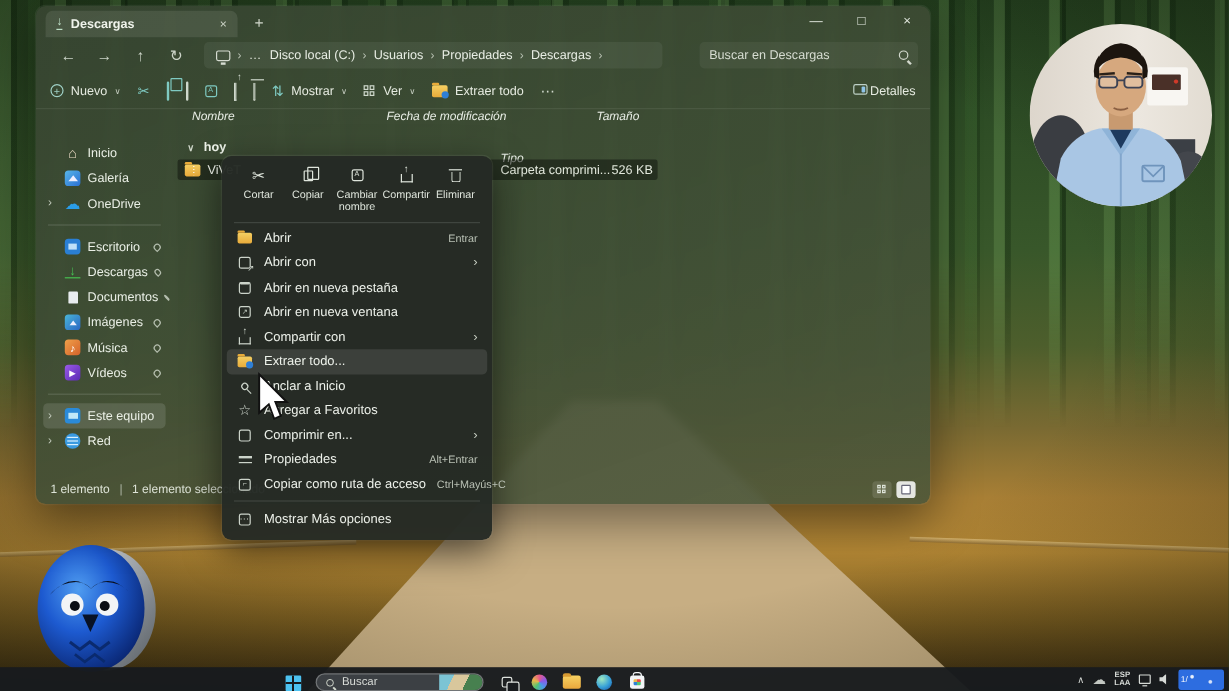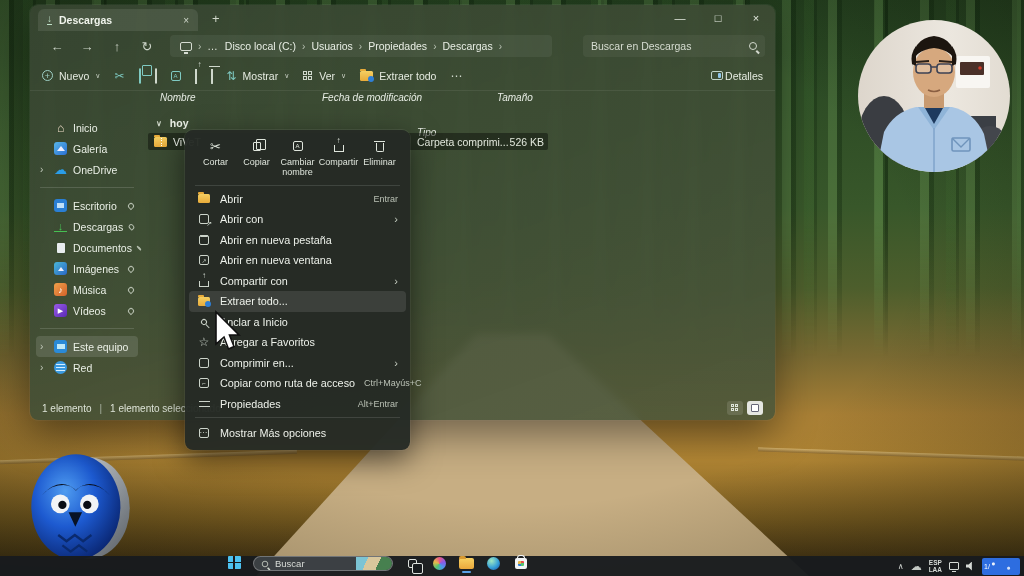--- a/index.html
+++ b/index.html
@@ -68,21 +68,21 @@
   .ic-share { position:relative; width:10px; height:7px; border:1.3px solid currentColor; border-top:none; margin-top:5px; }
   .ic-share::after { content:"↑"; position:absolute; left:2px; top:-9px; font-size:8px; }
   .ic-trash { width:8px; height:9px; border:1.3px solid currentColor; border-top:none; border-radius:0 0 2px 2px; position:relative; margin-top:3px; }
   .ic-trash::before { content:""; position:absolute; top:-2.5px; left:-2.5px; width:11px; height:1.3px; background:currentColor; }
   .ic-grid { width:10px; height:10px; display:grid; grid-template:4px 4px / 4px 4px; gap:1px; }
   .ic-grid i { background:transparent; border:1px solid #cfd8cc; }
   .zipfold { width:13px; height:10px; background:linear-gradient(180deg,#f5cf62,#e8ab3a); border-radius:1.5px; position:relative; }
   .zipfold::before { content:""; position:absolute; top:-2px; left:0; width:6px; height:2px; background:#e8ab3a; border-radius:1px 1px 0 0; }
   .zipfold.blue::after { content:""; position:absolute; right:-1px; bottom:-1px; width:6px; height:6px; border-radius:50%; background:#2f7fd6; }
   .spacer { flex:1; }
-  .detailsbtn { display:flex; align-items:center; gap:2px; color:#e6ebe1; font-size:10.5px; }
+  .detailsbtn { display:flex; align-items:flex-start; gap:2px; color:#e6ebe1; font-size:10.5px; }
   .ic-panel { width:12px; height:9px; border:1.3px solid #bfd2c8; border-radius:2px; position:relative; }
   .ic-panel::after { content:""; position:absolute; right:1px; top:1px; bottom:1px; width:3px; background:#8fc4e8; border-radius:1px; }
 
   .body-wrap { display:flex; height:300px; }
   .sidebar { width:112px; padding:8px 4px 0 6px; }
   .snav { display:flex; align-items:center; gap:6px; height:21px; padding:0 4px; border-radius:4px; color:#eaefe6; font-size:10.5px; }
   .snav.sel { background:rgba(255,255,255,.12); }
   .schev { width:8px; color:#c2cabb; font-size:10px; flex:0 0 8px; }
   .spin { margin-left:auto; width:6px; height:6px; border:1.2px solid #c9d1c3; border-radius:50% 50% 50% 0; transform:rotate(-45deg); opacity:.85; }
   .sdivider { height:1px; background:rgba(255,255,255,.14); margin:7px 4px; }
@@ -138,21 +138,21 @@
 
   
   .cursor { position:absolute; left:213px; top:310px; z-index:9; }
 
   
   .webcam { position:absolute; left:858px; top:20px; width:152px; height:152px; z-index:6; }
 
   
   .taskbar { position:absolute; left:0; bottom:0; width:1024px; height:20px; background:rgba(24,27,30,.96);
     display:flex; align-items:center; z-index:10; }
-  .tb-center { position:absolute; left:228px; display:flex; align-items:flex-start; gap:12px; height:20px; }
+  .tb-center { position:absolute; left:238px; display:flex; align-items:flex-end; gap:12px; height:20px; }
   .tb-start { width:13px; height:13px; position:relative; background:#4cc2f1; border-radius:1px; }
   .tb-start::after { content:""; position:absolute; inset:0;
     background:linear-gradient(transparent 5.5px, #181b1e 5.5px 7px, transparent 7px), linear-gradient(90deg, transparent 5.5px, #181b1e 5.5px 7px, transparent 7px); }
   .tb-search { display:flex; align-items:center; gap:6px; width:140px; height:15px; background:rgba(66,70,74,.85);
     border:1px solid rgba(255,255,255,.28); border-radius:8px; padding:0 0 0 7px; font-size:9.5px; color:#d9dcd8; overflow:hidden; }
   .tb-search .lens { transform:scale(.8); }
   .tb-search .thumb { margin-left:auto; width:36px; height:15px; background:linear-gradient(115deg,#7cc4d4 0 30%,#d9c79c 30% 60%,#47804f 60% 100%); border-radius:0 7px 7px 0; }
   .tbi { width:15px; height:15px; display:flex; align-items:center; justify-content:center; position:relative; }
   .tv { width:9px; height:9px; border:1.3px solid #dfe3df; border-radius:2px; position:relative; }
   .tv::after { content:""; position:absolute; left:3px; top:3px; width:9px; height:9px; background:#181b1e; border:1.3px solid #dfe3df; border-radius:2px; }
@@ -503,31 +503,31 @@
   </div>
   <div class="mitem">
     <span class="mi zipline">
         <span class="sq"></span>
       </span>
     <span class="mlbl">Comprimir en...</span>
     <span class="msub">›</span>
   </div>
   <div class="mitem">
     <span class="mi">
+        <span class="slider"></span>
+      </span>
+    <span class="mlbl">Propiedades</span>
+    <span class="msc">Alt+Entrar</span>
+  </div>
+  <div class="mitem">
+    <span class="mi">
         <span class="sq">⌐</span>
       </span>
     <span class="mlbl">Copiar como ruta de acceso</span>
     <span class="msc">Ctrl+Mayús+C</span>
-  </div>
-  <div class="mitem">
-    <span class="mi">
-        <span class="slider"></span>
-      </span>
-    <span class="mlbl">Propiedades</span>
-    <span class="msc">Alt+Entrar</span>
   </div>
   <div class="msep"></div>
   <div class="mitem" style="height:23px;">
     <span class="mi">
         <span class="sq">
           <span class="dots">⋯</span>
         </span>
       </span>
     <span class="mlbl">Mostrar Más opciones</span>
   </div>

